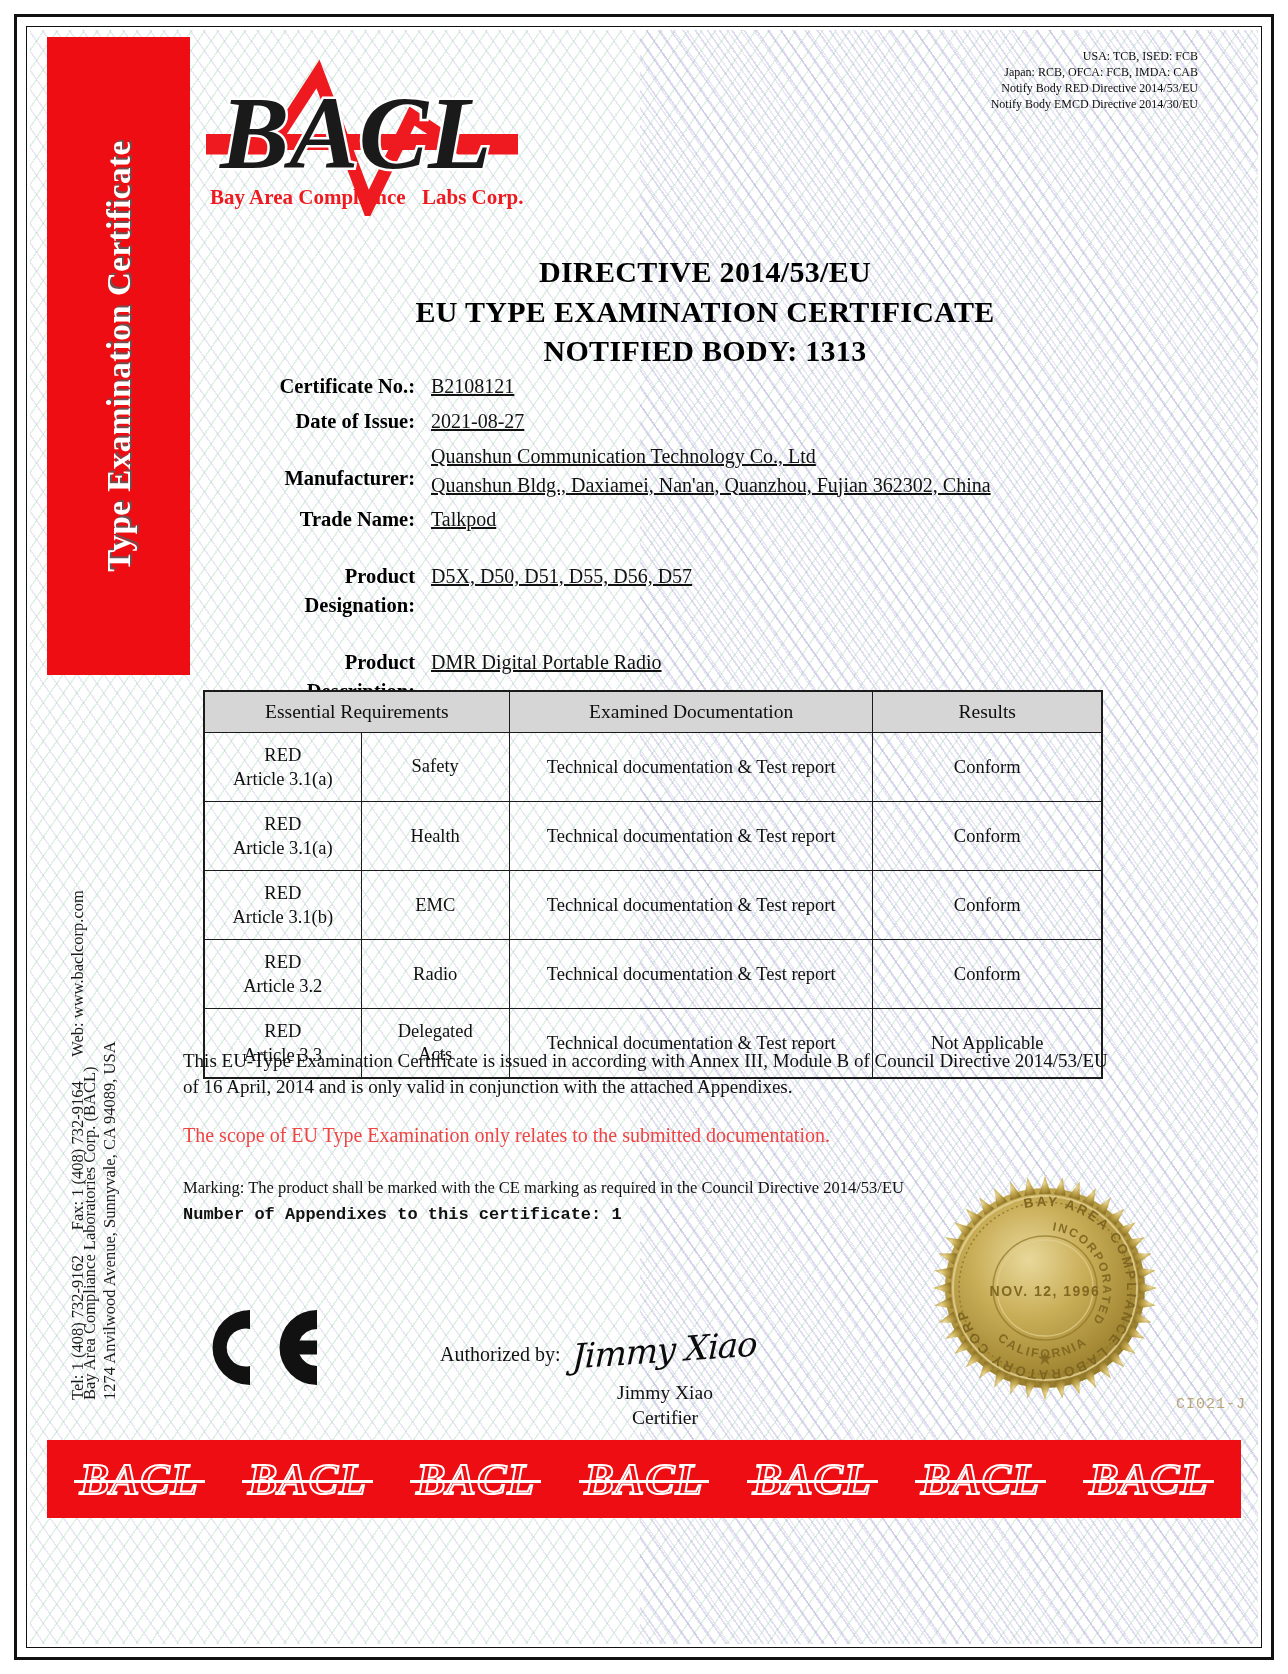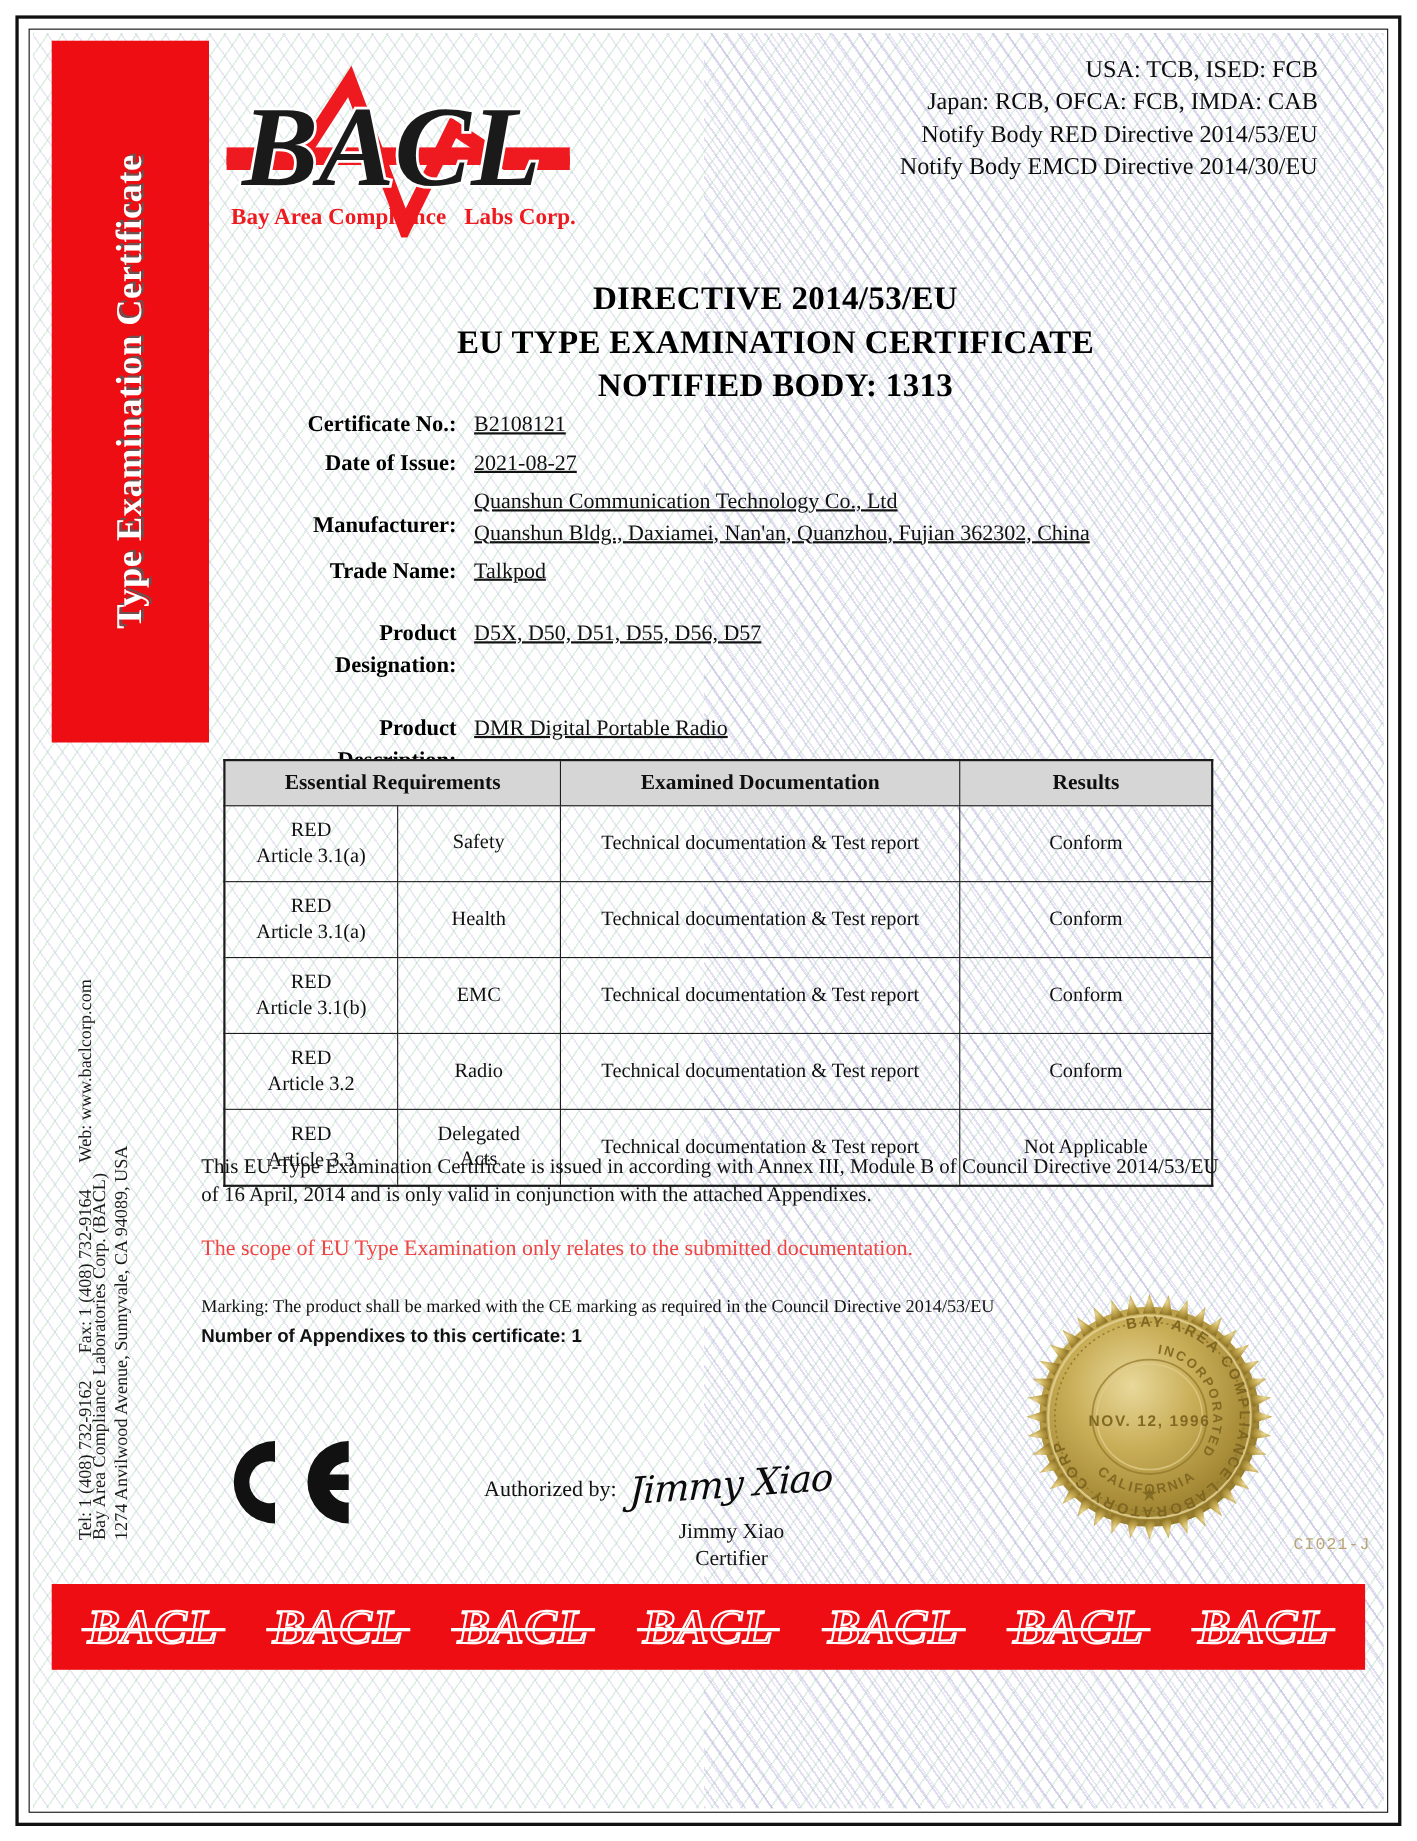--- a/index.html
+++ b/index.html
@@ -107,21 +107,21 @@
   .logo-wrap {
     position: absolute;
     left: 0; top: 8px;
     width: 330px; height: 160px;
   }
   .logo-svg { display: block; }
   .accred {
     position: absolute;
     right: 42px; top: 0;
     text-align: right;
-    font-size: 22px;
+    font-size: 12px;
     line-height: 1.34;
     color: #0d0d0d;
     font-family: "Liberation Serif", serif;
   }
 
   
   .titles {
     position: absolute;
     left: 200px; top: 252px;
     width: 1010px;
@@ -189,21 +189,21 @@
   table.req th, table.req td {
     border: 1.5px solid #1b1b1b;
     text-align: center;
     vertical-align: middle;
     font-family: "Liberation Serif", serif;
     color: #0f0f0f;
   }
   table.req th {
     background: #d6d6d6;
     font-size: 19.5px;
-    font-weight: bold;
+    font-weight: normal;
     padding: 9px 4px;
   }
   table.req td {
     font-size: 18.5px;
     padding: 10px 4px;
     height: 46px;
   }
   td.art { line-height: 1.3; }
   td.art .a1 { display: block; }
   td.art .a2 { display: block; }
@@ -241,21 +241,21 @@
     color: #111;
     margin: 0 0 4px 0;
     font-family: "Liberation Serif", serif;
   }
   .p-appendix {
     font-size: 17px;
     font-weight: bold;
     line-height: 1.4;
     color: #111;
     margin: 0;
-    font-family: Liberation Sans, sans-serif;
+    font-family: Liberation Mono, monospace;
   }
 
   
   .ce-mark {
     position: absolute;
     left: 192px; top: 1300px;
     z-index: 4;
   }
 
   

